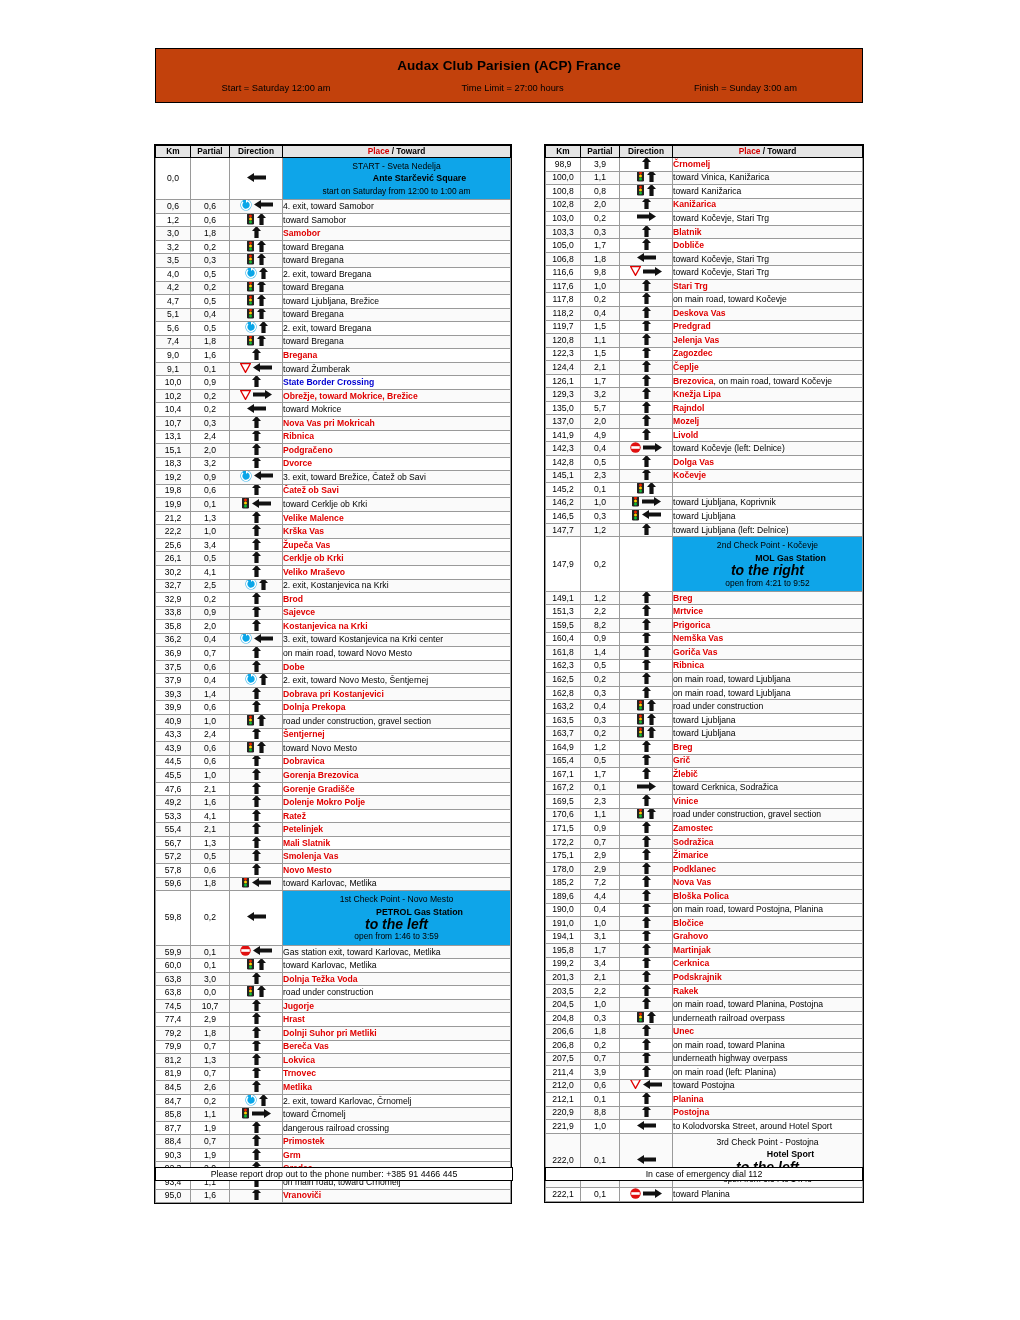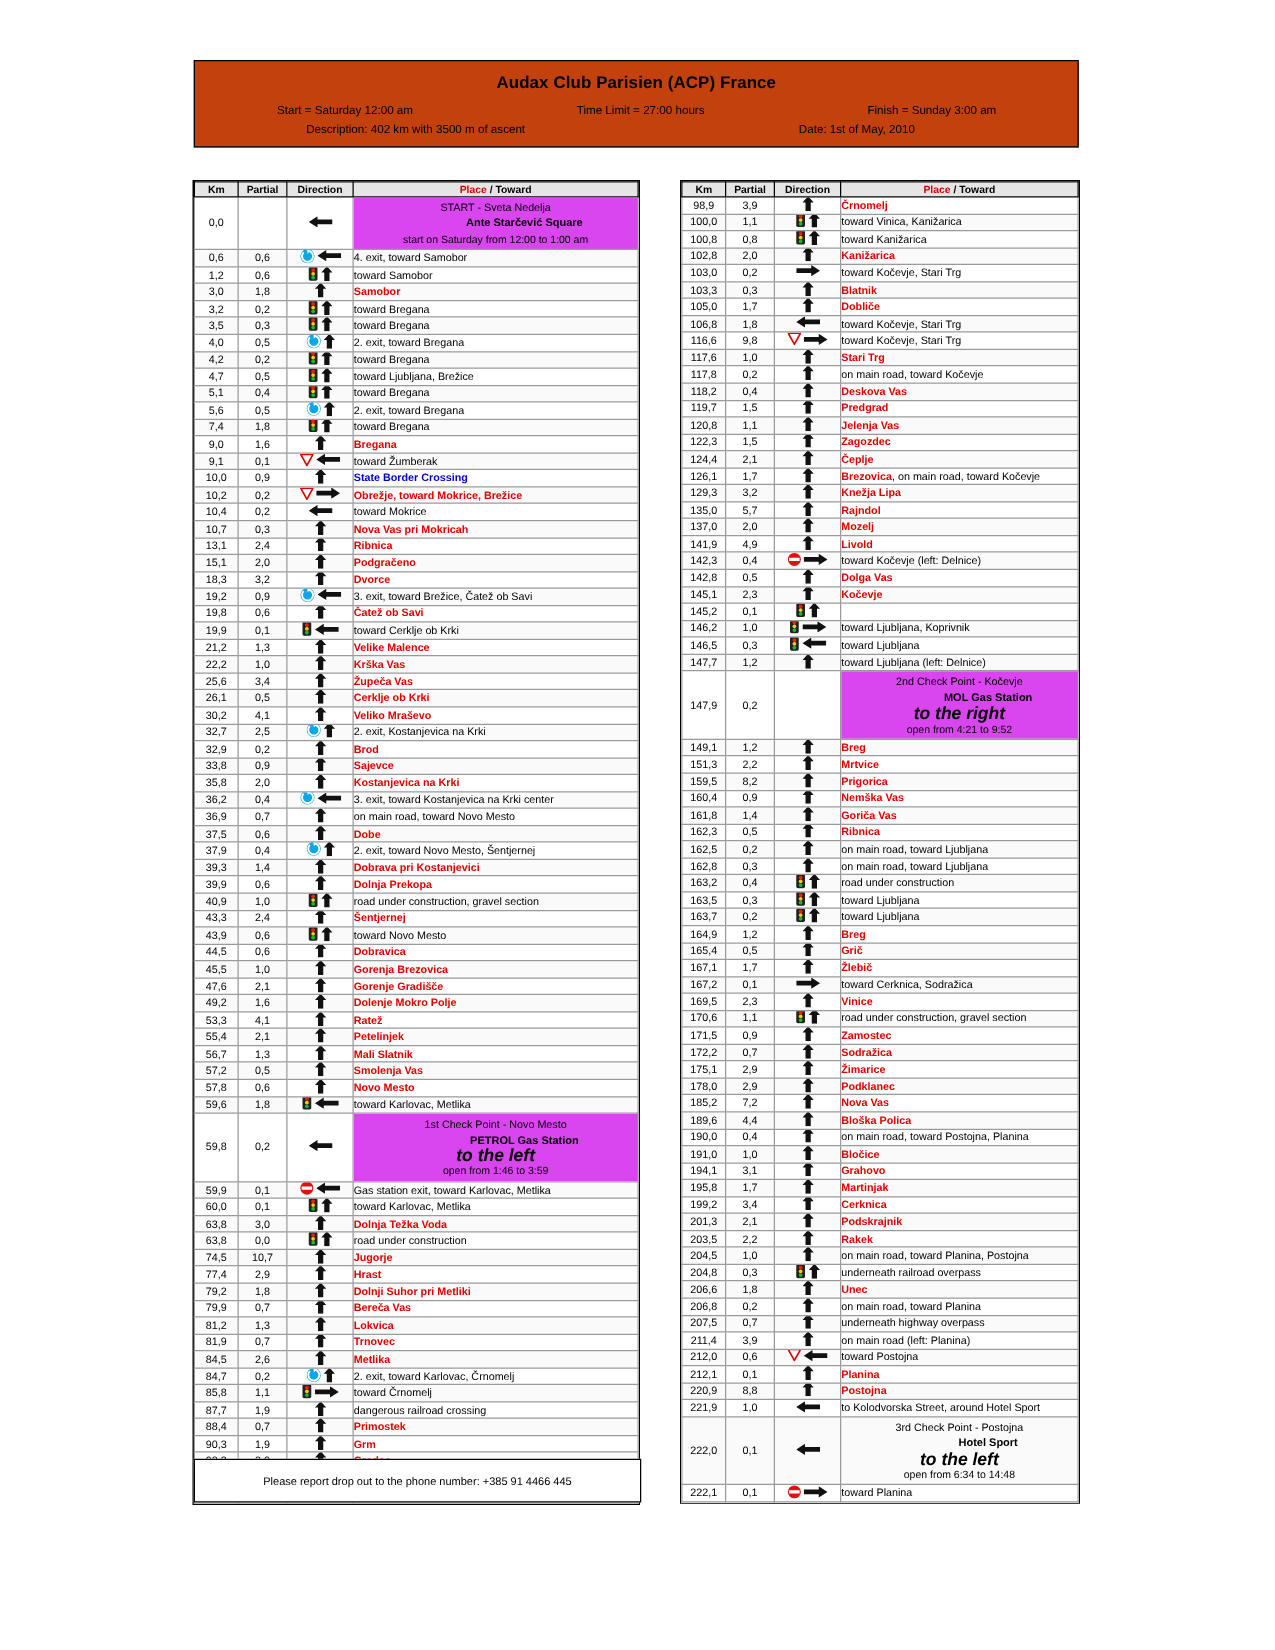--- a/index.html
+++ b/index.html
@@ -63,21 +63,21 @@
 
   
   .tbl{box-shadow:0 0 0 1px #000;}
 
   .place-red{color:#e00000;font-weight:bold;}
   .place-blue{color:#0000d0;font-weight:bold;}
   .place-plain{color:#000;font-weight:normal;}
 
   
   td.cp{
-    background:#d946ef;padding:2px 0;white-space:normal;text-align:center;
+    background:#0ea5e9;padding:2px 0;white-space:normal;text-align:center;
     height:auto;line-height:12.4px;
   }
   td.cp .l1{font-size:8.6px;font-weight:normal;}
   td.cp .l2{font-size:8.8px;font-weight:bold;padding-left:46px;}
   td.cp .l3{font-size:14px;font-weight:bold;font-style:italic;}
   td.cp .l4{font-size:8.4px;font-weight:normal;}
   td.tall{height:auto;}
 
   
   .dirwrap{display:flex;align-items:center;justify-content:center;gap:2px;height:11px;}
@@ -93,42 +93,38 @@
   
   .rb{width:12px;height:12px;}
   
   .yl{width:11px;height:10px;}
   
   .st{width:11px;height:11px;}
 
   
   .foot{
     position:absolute;border:1px solid #000;box-sizing:border-box;
-    height:35px;display:flex;align-items:center;justify-content:center;
+    height:14px;display:flex;align-items:center;justify-content:center;
     font-size:8.8px;background:#fff;
   }
   .foot.l{left:155px;top:1167px;width:358px;}
   .foot.r{left:545px;top:1167px;width:318px;}
 </style>
 </head>
 <body>
 
 <div class="page">
 
   <div class="header-box">
     <div class="doc-title">Audax Club Parisien (ACP) France</div>
     <div class="hdr-row r2">
       <div class="c a">Start = Saturday 12:00 am</div>
       <div class="c b">Time Limit = 27:00 hours</div>
       <div class="c c3">Finish = Sunday 3:00 am</div>
     </div>
-    <div class="hdr-row r3">
-      <div class="c a">Description: 402 km with 3500 m of ascent</div>
-      <div class="c b">Date: 1st of May, 2010</div>
-    </div>
   </div>
 
   <table class="tbl left">
     <thead>
       <tr>
         <th class="c-km">Km</th>
         <th class="c-par">Partial</th>
         <th class="c-dir">Direction</th>
         <th class="c-place th-place"><b>Place</b><span> / Toward</span></th>
       </tr>
@@ -2085,14 +2081,17 @@
             </div>
           </td>
           <td class="c-place"><span class="place-plain">toward Planina</span></td>
         </tr>
       </tbody>
   </table>
 
   <div class="foot l">
     <span>Please report drop out to the phone number: +385 91 4466 445</span>
   </div>
+  <div class="foot r">
+    <span>In case of emergency dial 112</span>
+  </div>
 
 </div>
 
 </body></html>

